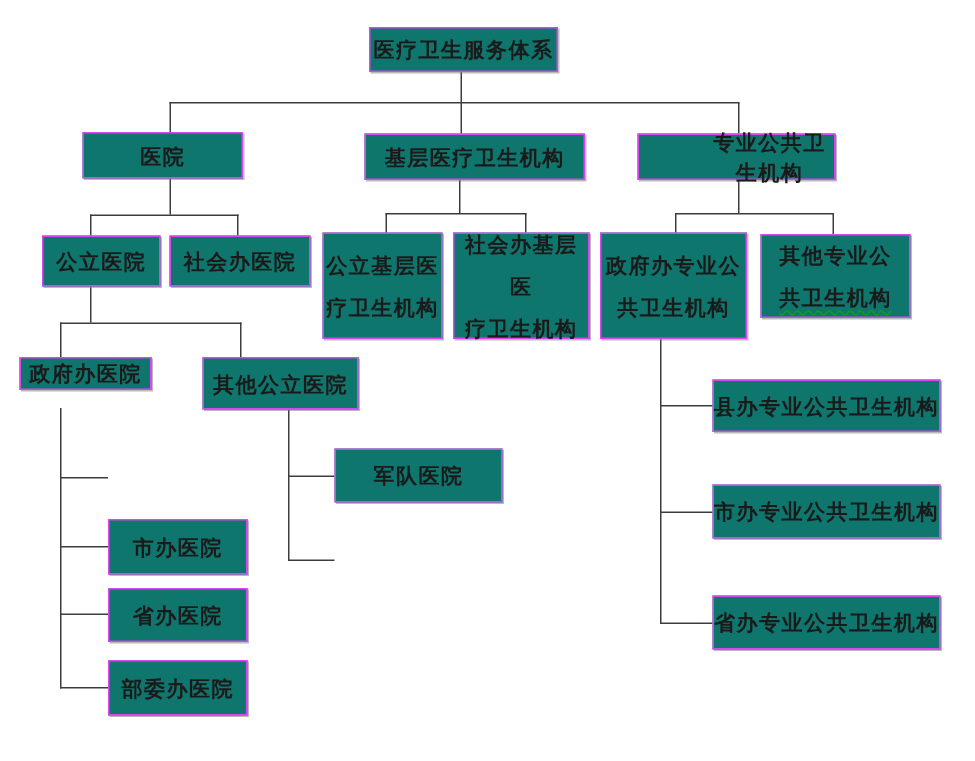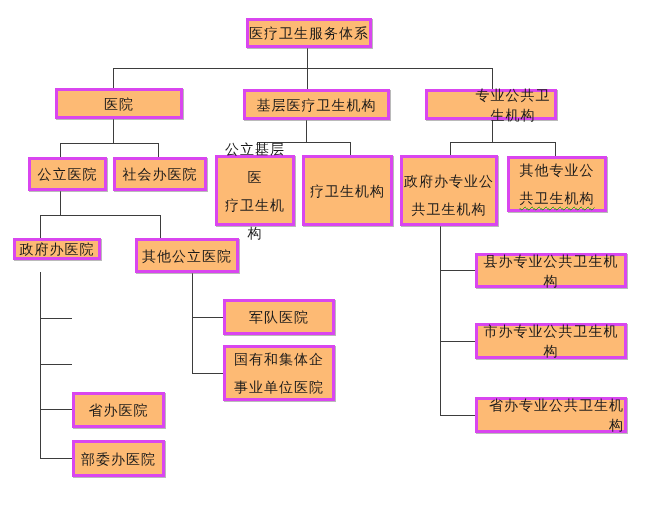--- a/index.html
+++ b/index.html
@@ -11,32 +11,33 @@
   #canvas {
     position: relative;
     width: 650px;
     height: 507px;
     background: #ffffff;
     overflow: hidden;
   }
   .box {
     position: absolute;
     box-sizing: border-box;
-    border: 3px solid #d946ef;
+    border: 1px solid #d946ef;
     box-shadow: 1px 1px 0 rgba(130,130,130,0.55);
-    background: #fdba74;
+    background: #0f766e;
     color: #1a1a1a;
     font-size: 14px;
     letter-spacing: 1px;
     display: flex;
     flex-direction: column;
     align-items: center;
     justify-content: center;
     text-align: center;
     line-height: 20px;
+    font-weight: bold;
   }
   .box.two-line { line-height: 28px; }
   .line {
     position: absolute;
     background: #3d3d3d;
   }
   .squiggle {
     text-decoration-line: underline;
     text-decoration-style: wavy;
     text-decoration-color: #119c11;
@@ -86,21 +87,21 @@
 
   <div class="line" style="left:440px;top:226px;width:1px;height:190px;"></div>
   <div class="line" style="left:440px;top:270px;width:35px;height:1px;"></div>
   <div class="line" style="left:440px;top:341px;width:35px;height:1px;"></div>
   <div class="line" style="left:440px;top:415px;width:35px;height:1px;"></div>
 
   <div class="box" style="left:246px;top:18px;width:126px;height:30px;">
     <span>医疗卫生服务体系</span>
   </div>
 
-  <div class="box" style="left:55px;top:88px;width:128px;height:31px;">
+  <div class="box" style="left:55px;top:88px;width:107px;height:31px;">
     <span>医院</span>
   </div>
 
   <div class="box" style="left:243px;top:89px;width:147px;height:31px;">
     <span>基层医疗卫生机构</span>
   </div>
 
   <div class="box" style="left:425px;top:89px;width:132px;height:31px;padding-left:44px;">
     <span>专业公共卫生机构</span>
   </div>
@@ -112,59 +113,59 @@
   <div class="box" style="left:28px;top:157px;width:79px;height:34px;">
     <span>公立医院</span>
   </div>
 
   <div class="box two-line" style="left:215px;top:155px;width:80px;height:71px;">
     <span>公立基层医</span>
     <span>疗卫生机构</span>
   </div>
 
   <div class="box two-line" style="left:302px;top:155px;width:91px;height:71px;">
+    <span>社会办基层医</span>
     <span>疗卫生机构</span>
   </div>
 
-  <div class="box two-line" style="left:400px;top:155px;width:98px;height:71px;justify-content:flex-end;">
+  <div class="box two-line" style="left:400px;top:155px;width:98px;height:71px;">
     <span>政府办专业公</span>
     <span>共卫生机构</span>
   </div>
 
   <div class="box two-line" style="left:507px;top:156px;width:100px;height:56px;">
     <span>其他专业公</span>
     <span class="squiggle">共卫生机构</span>
   </div>
 
   <div class="box" style="left:13px;top:238px;width:88px;height:22px;">
     <span>政府办医院</span>
   </div>
 
   <div class="box" style="left:135px;top:238px;width:104px;height:35px;">
     <span>其他公立医院</span>
   </div>
 
 
+  <div class="box" style="left:72px;top:346px;width:93px;height:37px;">
+    <span>市办医院</span>
+  </div>
 
   <div class="box" style="left:72px;top:392px;width:93px;height:36px;">
     <span>省办医院</span>
   </div>
 
   <div class="box" style="left:72px;top:440px;width:93px;height:37px;">
     <span>部委办医院</span>
   </div>
 
   <div class="box" style="left:223px;top:299px;width:112px;height:36px;">
     <span>军队医院</span>
   </div>
 
-  <div class="box two-line" style="left:223px;top:345px;width:112px;height:56px;">
-    <span>国有和集体企</span>
-    <span>事业单位医院</span>
-  </div>
 
   <div class="box" style="left:475px;top:253px;width:152px;height:35px;">
     <span>县办专业公共卫生机构</span>
   </div>
 
   <div class="box" style="left:475px;top:323px;width:152px;height:36px;">
     <span>市办专业公共卫生机构</span>
   </div>
 
   <div class="box" style="left:475px;top:397px;width:152px;height:36px;text-align:right;">

